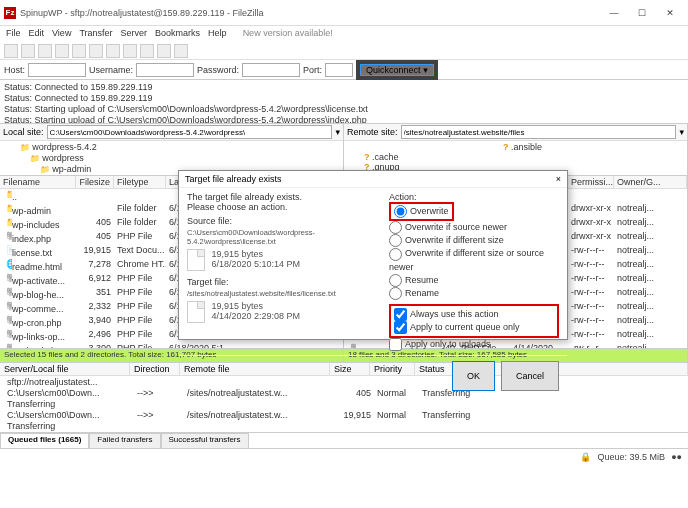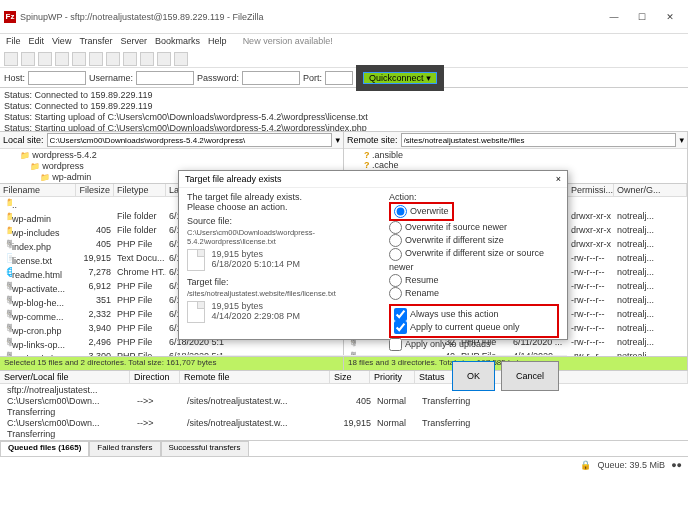--- a/index.html
+++ b/index.html
@@ -1,27 +1,27 @@
 <!DOCTYPE html>
 <html><head>
 <meta charset="utf-8">
 <style>
 * { margin:0; padding:0; box-sizing:border-box; font-family:"Segoe UI",Tahoma,sans-serif; font-size:9px; }
 body { background:#fff; width:688px; height:508px; position:relative; overflow:hidden; }
-.titlebar { height:34px; background:#fff; display:flex; align-items:center; padding:0 4px; border-bottom:1px solid #ddd; }
+.titlebar { height:26px; background:#fff; display:flex; align-items:center; padding:0 4px; border-bottom:1px solid #ddd; }
 .titlebar .appicon { width:12px; height:12px; background:#b00; color:#fff; display:flex; align-items:center; justify-content:center; font-weight:bold; font-size:8px; margin-right:4px; }
 .titlebar .title { flex:1; color:#555; }
 .titlebar .winbtn { width:28px; height:16px; display:flex; align-items:center; justify-content:center; color:#444; }
 .menubar { height:16px; display:flex; gap:8px; padding:2px 6px; color:#333; }
 .toolbar { height:18px; display:flex; align-items:center; gap:3px; padding:2px 4px; border-bottom:1px solid #e0e0e0; }
 .toolbar .tb { width:14px; height:14px; background:#eee; border:1px solid #ccc; }
 .quickbar { height:20px; display:flex; align-items:center; gap:3px; padding:2px 4px; border-bottom:1px solid #ccc; }
 .quickbar label { color:#333; }
 .quickbar input { height:14px; border:1px solid #aaa; padding:0 2px; font-size:9px; }
-.quickbar .qc { background:#84cc16; border:7px solid #404040; padding:1px 6px; box-shadow:0 0 0 1px #3399ff inset; }
+.quickbar .qc { background:#737373; border:4px solid #404040; padding:1px 6px; box-shadow:0 0 0 1px #3399ff inset; }
 .log { height:44px; padding:2px 4px; overflow:hidden; border-bottom:1px solid #ccc; color:#333; line-height:11px; }
 .log .row { white-space:nowrap; }
 .panes { display:flex; height:52px; border-bottom:1px solid #ccc; }
 .pane { flex:1; border-right:1px solid #ccc; display:flex; flex-direction:column; }
 .sitebar { display:flex; align-items:center; padding:1px 3px; gap:3px; background:#f7f7f7; border-bottom:1px solid #ddd; }
 .sitebar input { flex:1; height:14px; border:1px solid #aaa; font-size:8px; padding:0 2px; }
 .tree { flex:1; overflow:hidden; padding:1px 6px; font-size:8px; color:#333; line-height:10px; }
 .tree .node { white-space:nowrap; }
 .tree .folder::before { content:"📁 "; font-size:8px; }
 .tree .q::before { content:"? "; color:#d90; font-weight:bold; }
@@ -136,21 +136,21 @@
         <div class="node folder" style="padding-left: 34px;">wp-admin</div>
       </div>
   </div>
   <div class="pane">
     <div class="sitebar">
       <label>Remote site:</label>
       <input value="/sites/notrealjustatest.website/files" style="">
       <span>▾</span>
     </div>
     <div class="tree" id="rtree">
-        <div class="node q" style="padding-left: 14px;">.ansible</div>
+        <div class="node q" style="padding-left: 14px; text-align: center;">.ansible</div>
         <div class="node q" style="padding-left: 14px;">.cache</div>
         <div class="node q" style="padding-left: 14px;">.gnupg</div>
         <div class="node q" style="padding-left: 14px;">.ssh</div>
       </div>
   </div>
 </div>
 
 <div class="filelists">
   <div class="filelist">
     <div class="fheader">

